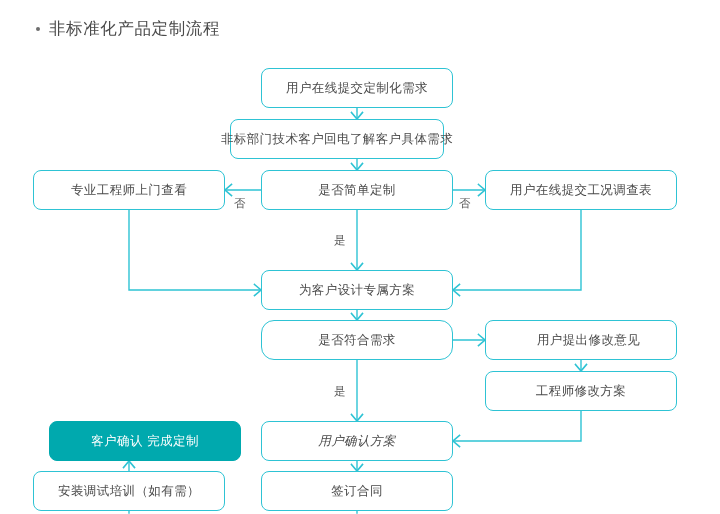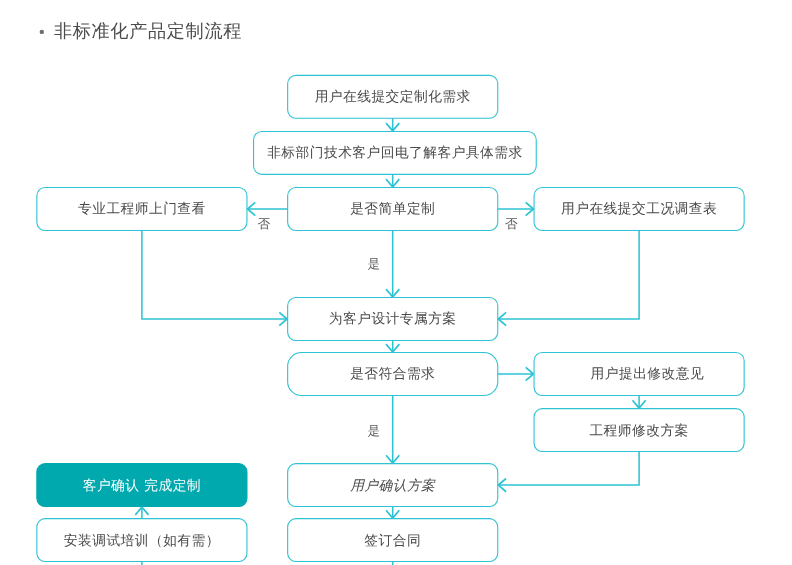--- a/index.html
+++ b/index.html
@@ -69,20 +69,21 @@
     color: #4a4a4a;
     font-size: 12.5px;
     letter-spacing: 0.4px;
     white-space: nowrap;
     z-index: 3;
   }
   .node.filled {
     background: #00a9ae;
     border-color: #00a9ae;
     color: #ffffff;
+    margin-left: 16px;
   }
 
   
   .edge-label {
     position: absolute;
     font-size: 11.5px;
     color: #5a5a5a;
     background: transparent;
     z-index: 4;
     white-space: nowrap;
@@ -145,21 +146,21 @@
 
       <path d="M357,511 L357,514" stroke-dasharray="2 2"></path>
       <path d="M129,511 L129,514" stroke-dasharray="2 2"></path>
     </g>
   </svg>
 
   <div class="node" style="left:261px; top:68px; width:192px; height:40px;">
     <span>用户在线提交定制化需求</span>
   </div>
 
-  <div class="node" style="left:230px; top:119px; width:258px; height:40px;">
+  <div class="node" style="left:230px; top:119px; width:214px; height:40px;">
     <span>非标部门技术客户回电了解客户具体需求</span>
   </div>
 
   <div class="node" style="left:33px; top:170px; width:192px; height:40px;">
     <span>专业工程师上门查看</span>
   </div>
 
   <div class="node" style="left:261px; top:170px; width:192px; height:40px;">
     <span>是否简单定制</span>
   </div>

